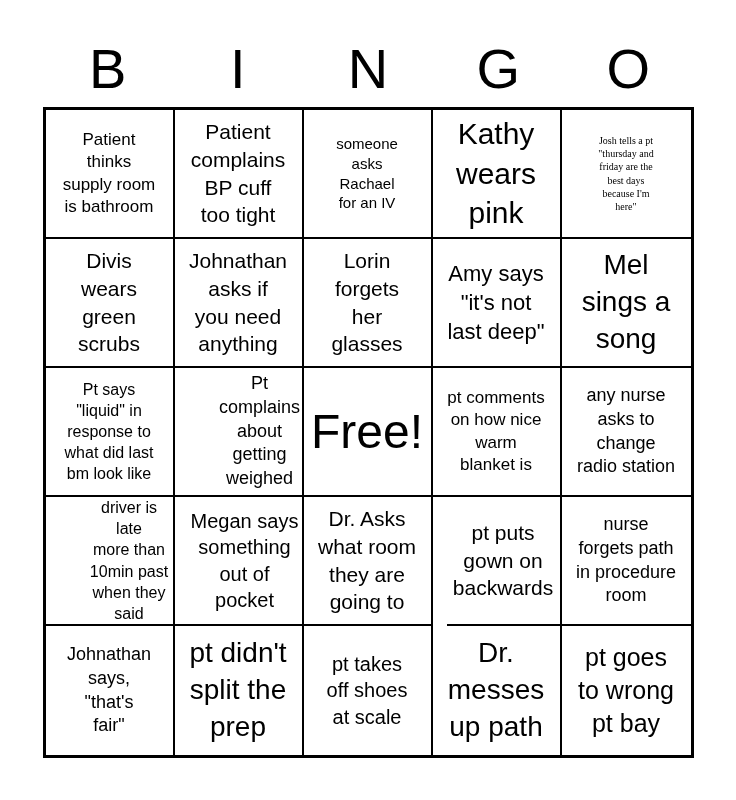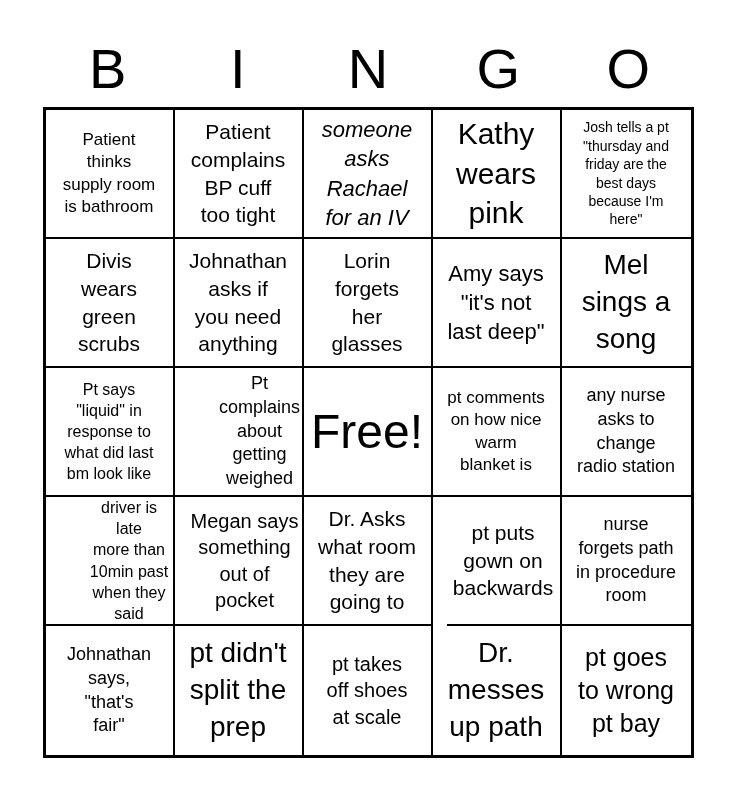--- a/index.html
+++ b/index.html
@@ -67,28 +67,28 @@
   </div>
   <div class="bingo-grid" id="bingo-grid">
       <div class="cell" style="font-size: 17px;">Patient
 thinks
 supply room
 is bathroom</div>
       <div class="cell" style="font-size: 21px;">Patient
 complains
 BP cuff
 too tight</div>
-      <div class="cell" style="font-size: 22px; font-style: italic;">someone
+      <div class="cell" style="font-size: 15px;">someone
 asks
 Rachael
 for an IV</div>
       <div class="cell" style="font-size: 30px;">Kathy
 wears
 pink</div>
-      <div class="cell" style="font-size: 14px;">Josh tells a pt
+      <div class="cell" style="font-size: 10px; font-family: Liberation Serif, serif;">Josh tells a pt
 "thursday and
 friday are the
 best days
 because I'm
 here"</div>
       <div class="cell" style="font-size: 21px;">Divis
 wears
 green
 scrubs</div>
       <div class="cell" style="font-size: 21px;">Johnathan

